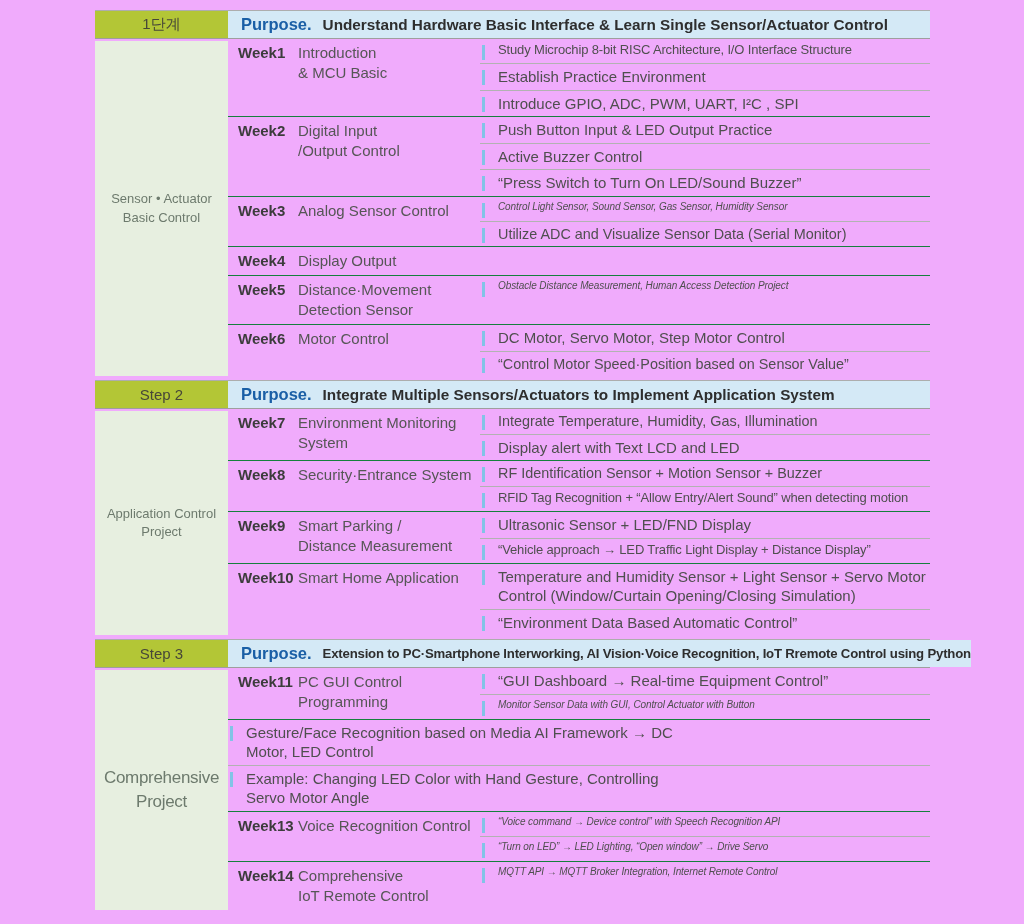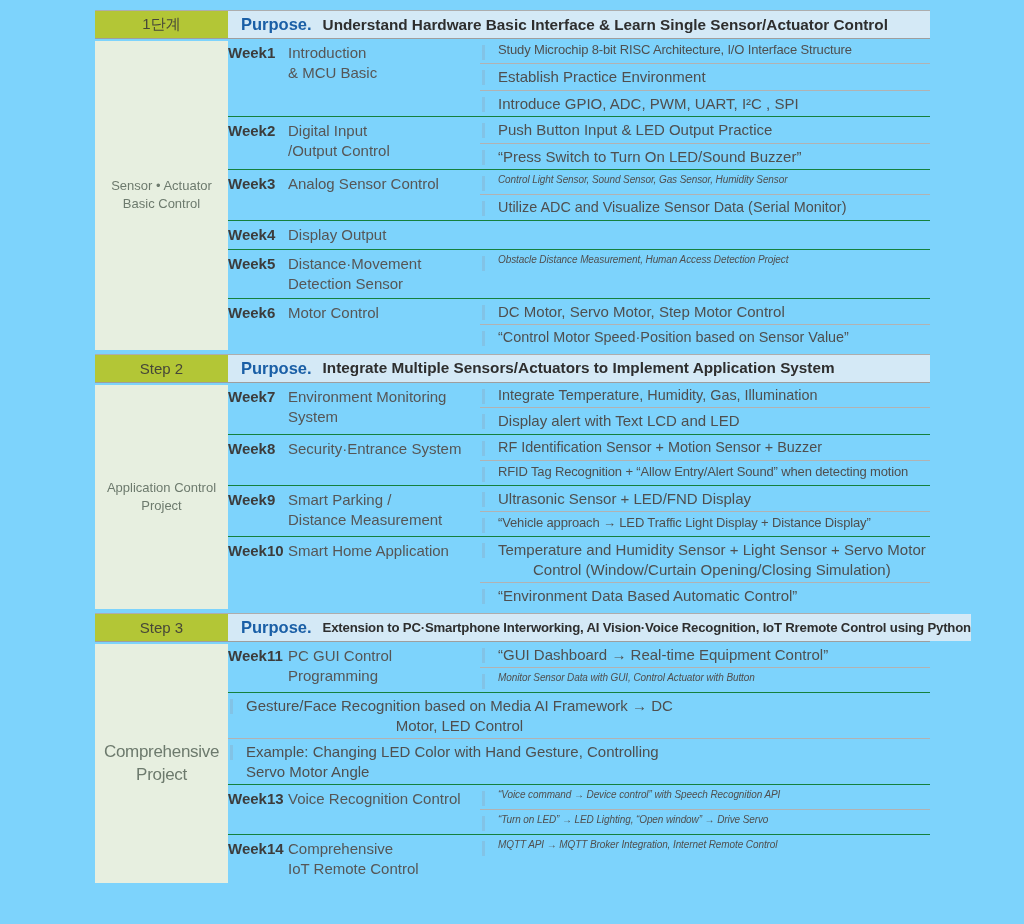--- a/index.html
+++ b/index.html
@@ -1,45 +1,45 @@
 <!DOCTYPE html>
 <html><head>
 <meta charset="utf-8">
 <style>
   * { margin:0; padding:0; box-sizing:border-box; }
   html,body { background:#ffffff; }
   body { font-family:"Liberation Sans","DejaVu Sans",sans-serif; }
-  .page { position:relative; width:1024px; height:924px; background:#7dd3fc; overflow:hidden; }
+  .page { position:relative; width:1024px; height:924px; background:#f0abfc; overflow:hidden; }
   .table { position:absolute; left:95px; top:10px; width:835px; }
 
   .section { margin-bottom:4px; }
   .sec-header { display:flex; height:29px; border-top:1px solid #adadad; border-bottom:1px solid #9e9e9e; }
   .step-badge { width:133px; background:#b3c636; color:#474738; font-size:15px;
                 display:flex; align-items:center; justify-content:center; flex:none; }
   .purpose-bar { flex:1; background:#d4e9f6; display:flex; align-items:center; padding-left:13px;text-align:right; }
   .purpose-label { font-weight:bold; color:#1a5fa6; font-size:16.5px; margin-right:11px; white-space:nowrap; }
   .purpose-text { font-weight:bold; color:#2e2e2e; font-size:15.3px; white-space:nowrap; }
   .section:nth-child(3) .purpose-text { font-size:13.2px; letter-spacing:-0.2px; }
 
   .sec-body { display:flex; }
   .left-label { width:133px; flex:none; background:#e7efe0; margin-top:2px;
                 display:flex; align-items:center; justify-content:center; text-align:center;
                 color:#6d7a6d; font-size:13px; line-height:1.4; padding:0 8px; }
   .section:nth-child(3) .left-label { font-size:17px; letter-spacing:-0.3px; }
 
   .weeks { flex:1; display:flex; flex-direction:column; }
   .week-row { display:flex; border-top:1px solid #15803d; }
   .week-row:first-child { border-top:none; }
-  .week-cell { width:252px; flex:none; display:flex; padding:4px 6px 4px 0; }
+  .week-cell { width:252px; flex:none; display:flex; padding:4px 6px 4px 10px; }
   .week-num { font-weight:bold; color:#3c3c3c; font-size:15px; width:60px; flex:none; line-height:1.33; }
   .week-topic { color:#565656; font-size:15px; line-height:1.33; white-space:pre-line; }
 
   .items { flex:1; display:flex; flex-direction:column; }
   .item { display:flex; align-items:flex-start; padding:3px 0 3px 2px; border-top:1px solid #b2b2b2; min-height:24px; }
-  .item:first-child { border-top:none;text-align:center; }
+  .item:first-child { border-top:none; }
   .vbar { width:3px; height:15px; background:#82c3e6; margin-top:3px; margin-right:13px; flex:none; }
   .item-text { color:#4f4f4f; font-size:15px; line-height:1.3; white-space:pre-line; padding-right:4px; }
   .item-text.sz144 { font-size:14.4px; }
   .item-text.sz138 { font-size:10px; letter-spacing:-0.1px;font-style:italic; }
   .item-text.sz130 { font-size:13px;   letter-spacing:-0.15px; }
 </style>
 </head>
 <body>
 
 <div class="page">
@@ -82,20 +82,24 @@
                 <span class="week-topic">Digital Input
 /Output Control</span>
               </div>
               <div class="items">
                 <div class="item">
                   <span class="vbar"></span>
                   <span class="item-text">Push Button Input &amp; LED Output Practice</span>
                 </div>
                 <div class="item">
                   <span class="vbar"></span>
+                  <span class="item-text">Active Buzzer Control</span>
+                </div>
+                <div class="item">
+                  <span class="vbar"></span>
                   <span class="item-text">“Press Switch to Turn On LED/Sound Buzzer”</span>
                 </div>
               </div>
             </div>
             <div class="week-row">
               <div class="week-cell">
                 <span class="week-num">Week3</span>
                 <span class="week-topic">Analog Sensor Control</span>
               </div>
               <div class="items">

